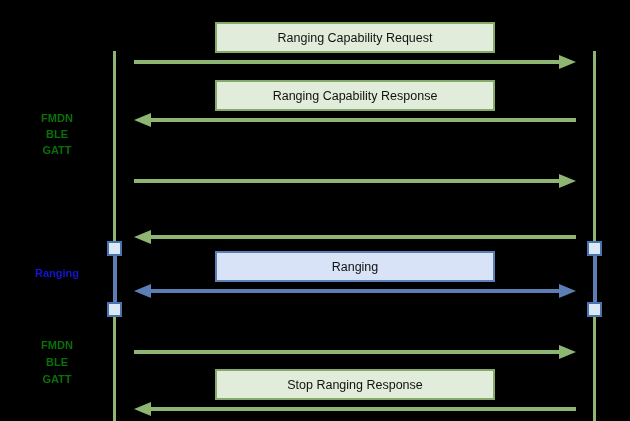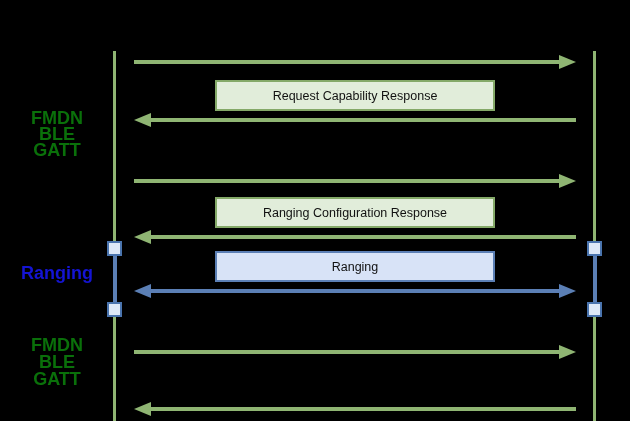--- a/index.html
+++ b/index.html
@@ -17,21 +17,21 @@
     height: 421px;
     background: var(--background, #000);
   }
   
   .side-label {
     position: absolute;
     left: 10px;
     width: 94px;
     text-align: center;
     font-weight: bold;
-    font-size: 18px;
+    font-size: 11px;
     line-height: 16px;
   }
   .side-label.green { color: var(--label_green); }
   .side-label.blue  { color: var(--label_blue); }
   
   .lifeline {
     position: absolute;
     top: 51px;
     width: 3px;
     height: 370px;
@@ -123,58 +123,61 @@
   <div class="lifeline" style="left:113px"></div>
   <div class="lifeline" style="left:593px"></div>
   <div class="lifeline-blue-seg" style="left:113px"></div>
   <div class="lifeline-blue-seg" style="left:593px"></div>
 
   <div class="activation" style="left:107px; top:241px"></div>
   <div class="activation" style="left:587px; top:241px"></div>
   <div class="activation" style="left:107px; top:302px"></div>
   <div class="activation" style="left:587px; top:302px"></div>
 
+  <div class="msg-box gatt" style="top:22px">
+    <span>Ranging Capability Request</span>
+  </div>
   <div class="arrow gatt" style="top:55px">
     <span class="line"></span>
     <span class="head right"></span>
   </div>
 
   <div class="msg-box gatt" style="top:80px">
-    <span>Request Capability Response</span>
+    <span>Ranging Capability Response</span>
   </div>
   <div class="arrow gatt" style="top:113px">
     <span class="head left"></span>
     <span class="line"></span>
   </div>
 
   <div class="arrow gatt" style="top:174px">
     <span class="line"></span>
     <span class="head right"></span>
   </div>
 
-  <div class="msg-box gatt" style="top:197px">
-    <span>Ranging Configuration Response</span>
-  </div>
   <div class="arrow gatt" style="top:230px">
     <span class="head left"></span>
     <span class="line"></span>
   </div>
 
   <div class="msg-box ranging" style="top:251px">
     <span>Ranging</span>
   </div>
   <div class="arrow ranging" style="top:284px">
     <span class="head left"></span>
     <span class="line"></span>
     <span class="head right"></span>
   </div>
 
   <div class="arrow gatt" style="top:345px">
     <span class="line"></span>
     <span class="head right"></span>
   </div>
 
+  <div class="msg-box gatt" style="top:369px">
+    <span>Stop Ranging Response</span>
+  </div>
   <div class="arrow gatt" style="top:402px">
     <span class="head left"></span>
     <span class="line"></span>
   </div>
 
 </div>
 
 </body></html>

